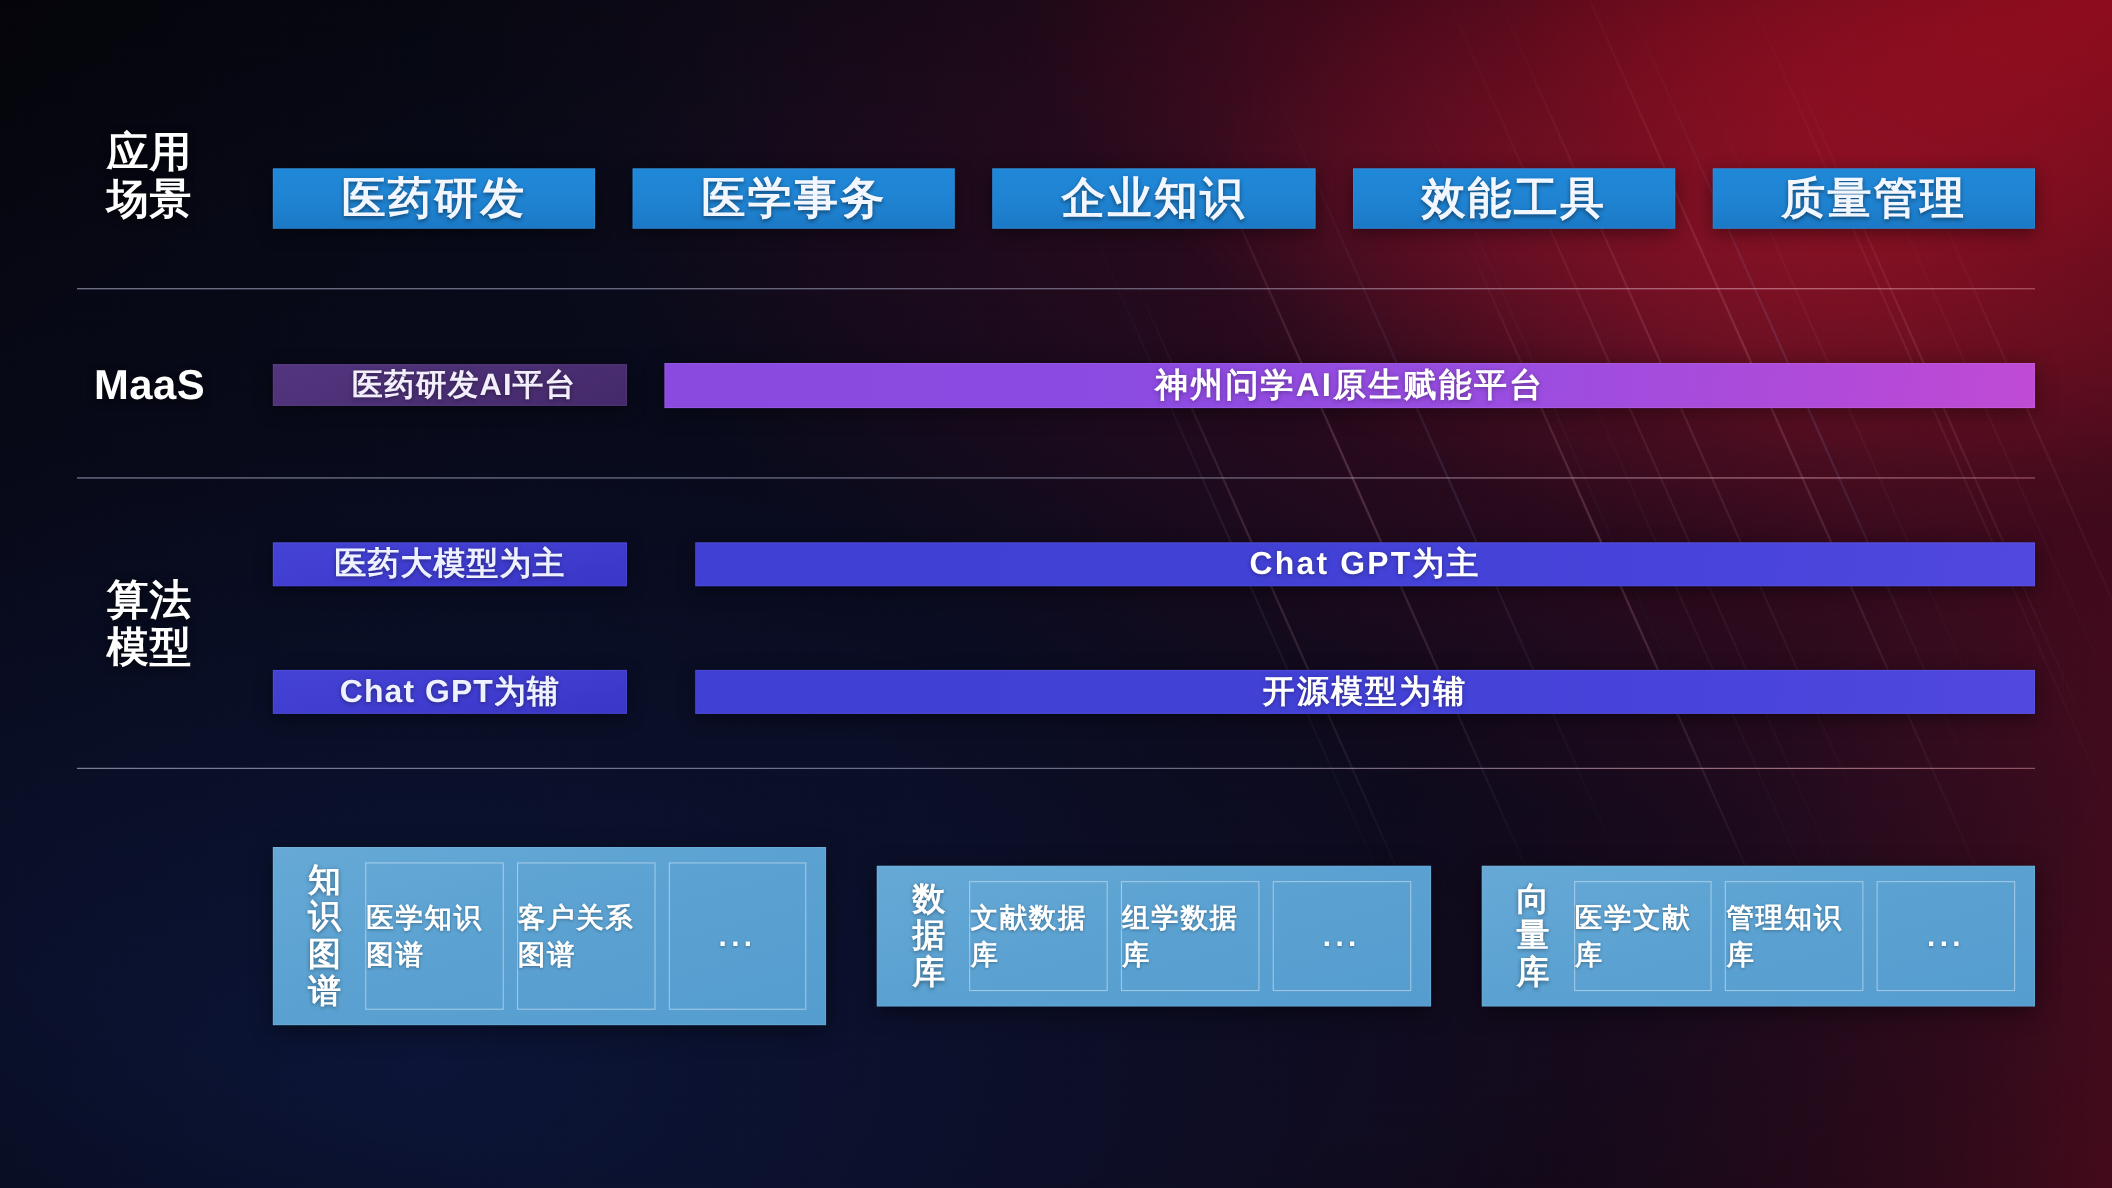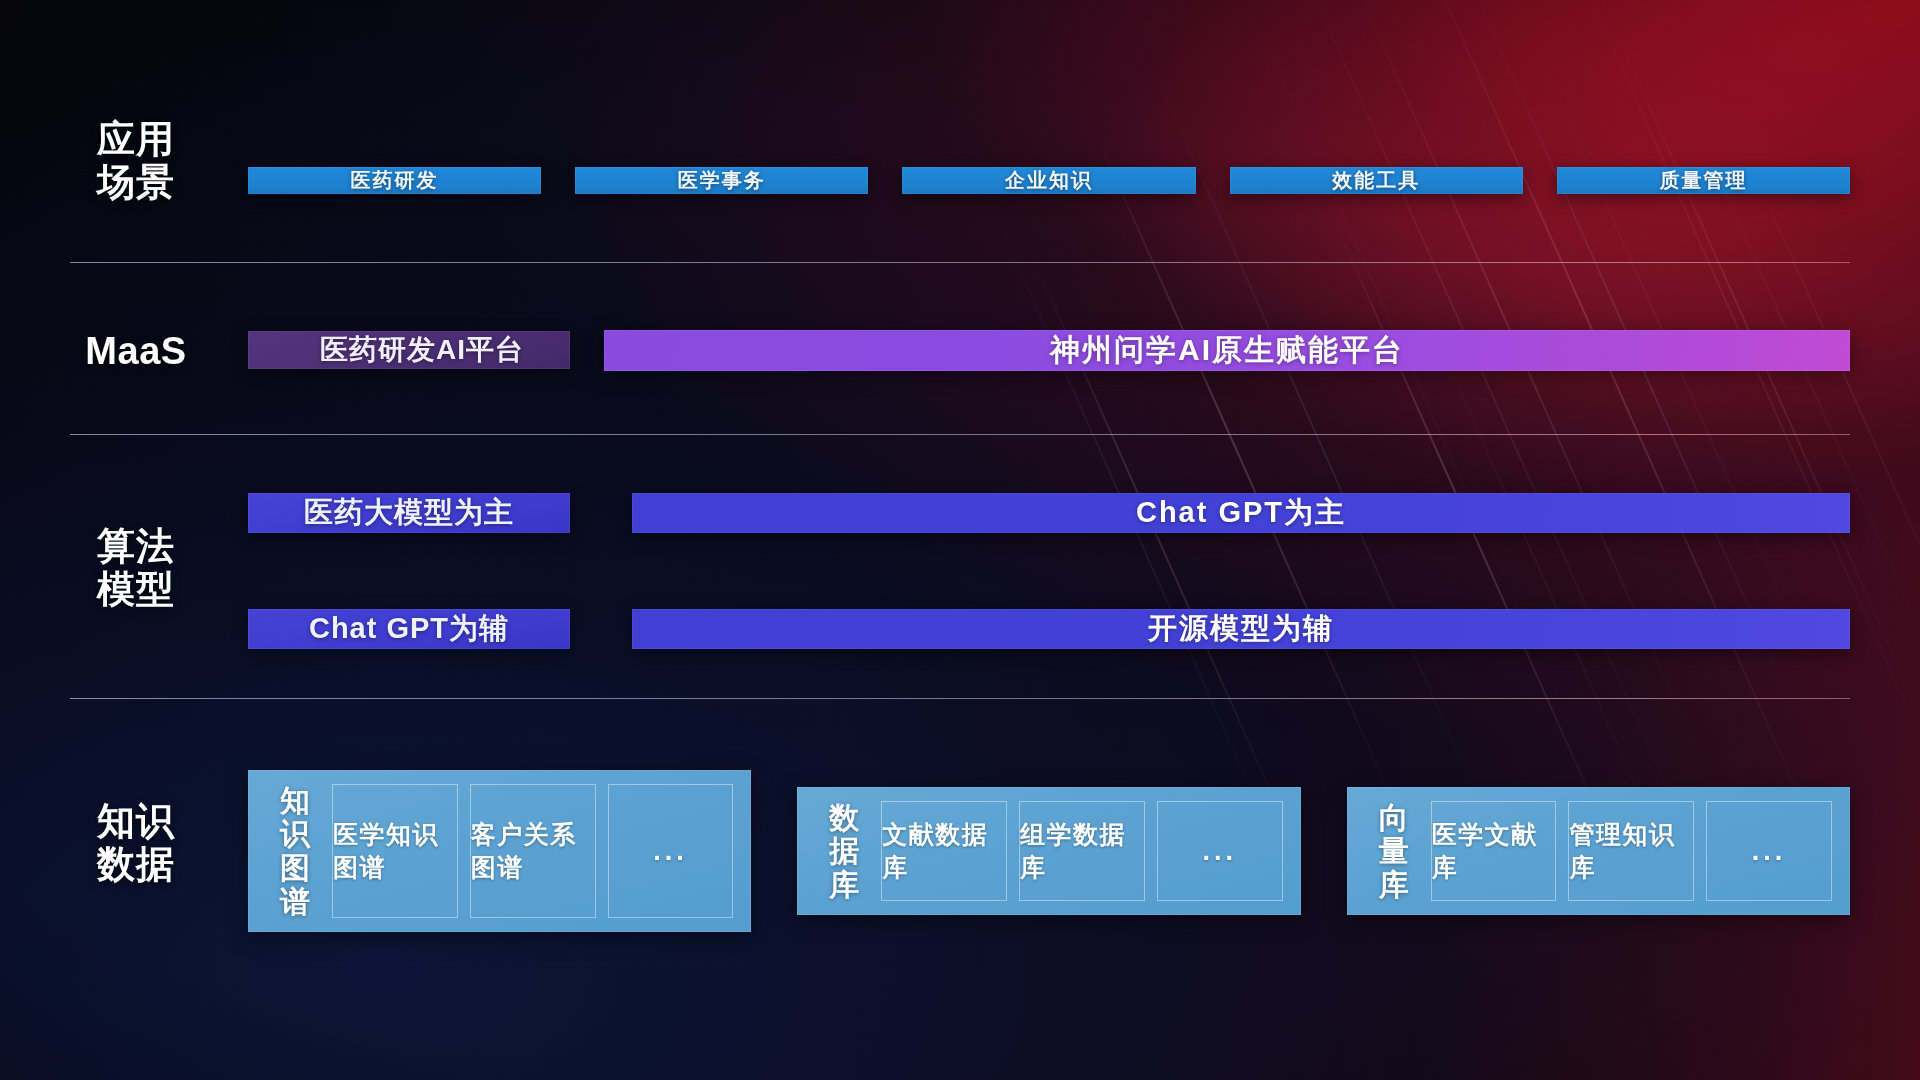--- a/index.html
+++ b/index.html
@@ -58,21 +58,21 @@
   }
   .rowlabel.cn { font-size:38px; }
   .rowlabel.en { font-size:38px; letter-spacing:0.5px; }
 
   
   #tier1 { top:128px; left:248px; width:1602px; height:105px; display:flex; gap:34px; }
   .app-card {
     flex:1 1 0; display:flex; align-items:center; justify-content:center;
     background:linear-gradient(180deg,#2088d8 0%, #1f83d2 55%, #1b79c6 100%);
     box-shadow:0 4px 16px rgba(0,0,0,.45), inset 0 0 0 1px rgba(255,255,255,.05);
-    color:#f2f7ff; font-size:20px; font-weight:700; letter-spacing:2px;
+    color:#f2f7ff; font-size:40px; font-weight:700; letter-spacing:2px;
     text-shadow:0 1px 4px rgba(0,0,0,.45);
   }
 
   
   #tier2 { top:288px; left:248px; width:1602px; height:124px; display:flex; gap:34px; }
   .maas-left {
     width:322px; display:flex; align-items:center; justify-content:center;
     background:linear-gradient(160deg,#53357f 0%, #4b2f74 50%, #44296a 100%);
     box-shadow:0 4px 16px rgba(0,0,0,.45), inset 0 0 0 1px rgba(255,255,255,.05);
     color:#f3eefc; font-size:28px; font-weight:700; letter-spacing:1px;
@@ -188,24 +188,20 @@
   </div>
   <div class="row" id="tier3a">
     <div class="alg-left">医药大模型为主</div>
     <div class="alg-right">Chat GPT为主</div>
   </div>
   <div class="row" id="tier3b">
     <div class="alg-left">Chat GPT为辅</div>
     <div class="alg-right">开源模型为辅</div>
   </div>
 
-  <div class="rowlabel cn" style="top:800px;">
-    <div>知识</div>
-    <div>数据</div>
-  </div>
   <div class="row" id="tier4">
 
     <div class="kpanel">
       <div class="kpanel-title">
         <span>知</span>
         <span>识</span>
         <span>图</span>
         <span>谱</span>
       </div>
       <div class="kpanel-items">

